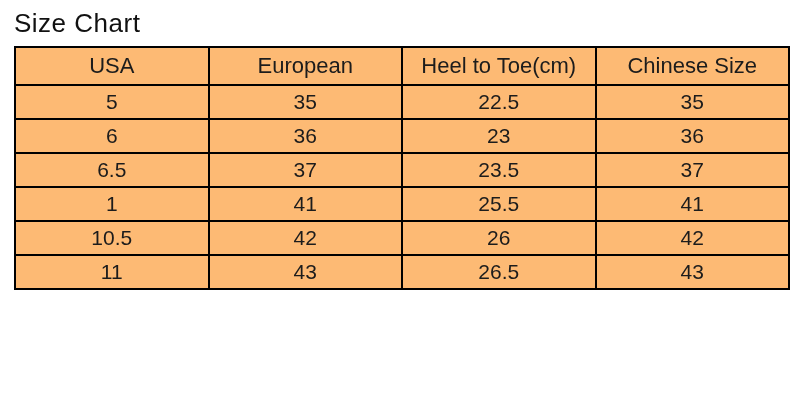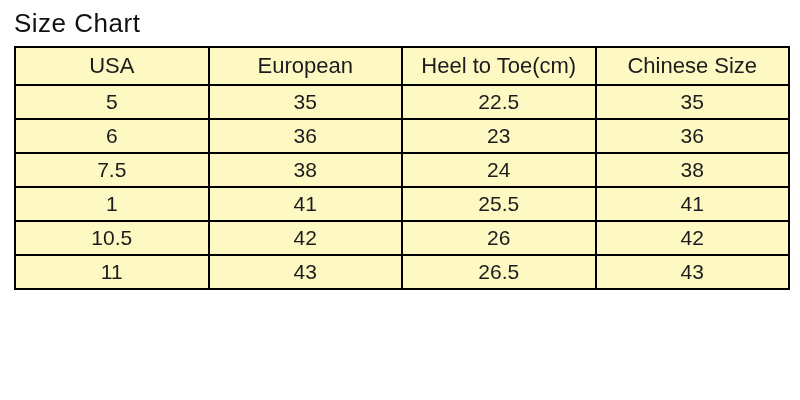--- a/index.html
+++ b/index.html
@@ -20,21 +20,21 @@
     font-size: 26px;
     font-weight: 400;
     color: #111111;
     letter-spacing: 0.5px;
     margin-bottom: 7px;
   }
   table.size-chart {
     width: 776px;
     border-collapse: collapse;
     table-layout: fixed;
-    background: #fef9c3;
+    background: #fdba74;
   }
   table.size-chart th,
   table.size-chart td {
     border: 2px solid #000000;
     text-align: center;
     vertical-align: middle;
     font-size: 21px;
     font-weight: 400;
     color: #1c1c1c;
     padding: 0;
@@ -76,24 +76,24 @@
           <td>22.5</td>
           <td>35</td>
         </tr>
         <tr>
           <td>6</td>
           <td>36</td>
           <td>23</td>
           <td>36</td>
         </tr>
         <tr>
-          <td>7.5</td>
-          <td>38</td>
-          <td>24</td>
-          <td>38</td>
+          <td>6.5</td>
+          <td>37</td>
+          <td>23.5</td>
+          <td>37</td>
         </tr>
         <tr>
           <td>1</td>
           <td>41</td>
           <td>25.5</td>
           <td>41</td>
         </tr>
         <tr>
           <td>10.5</td>
           <td>42</td>

